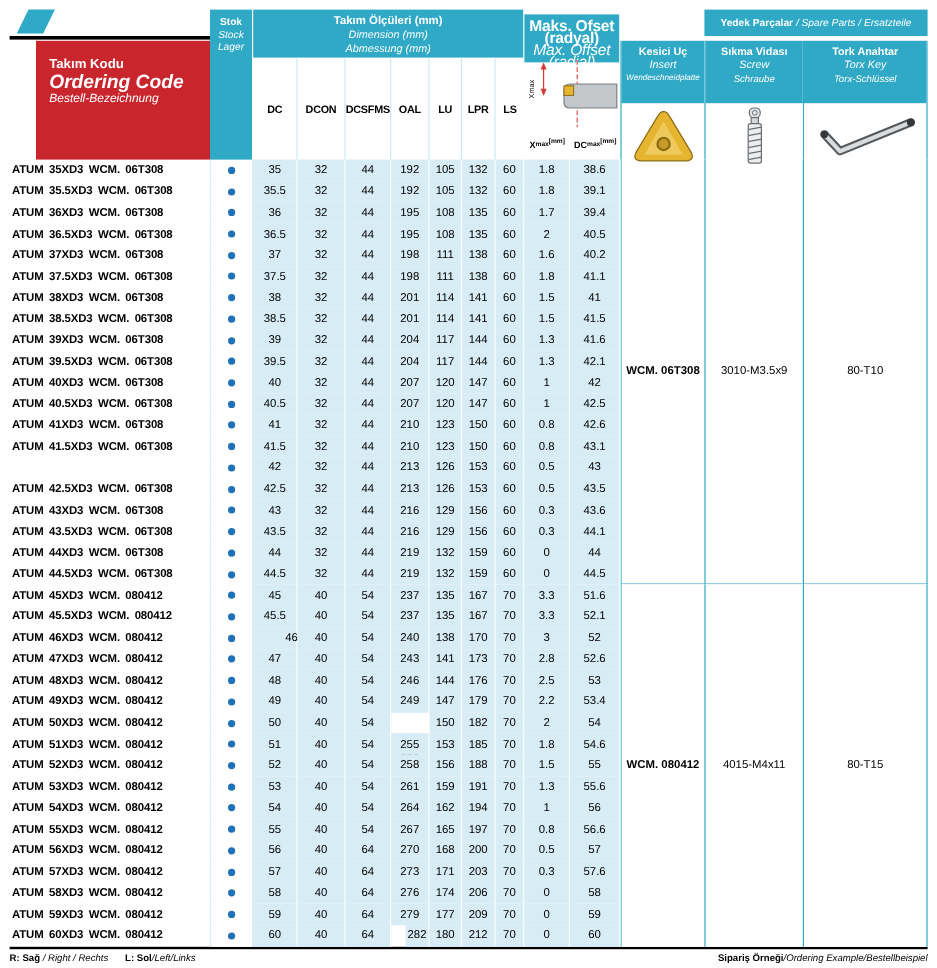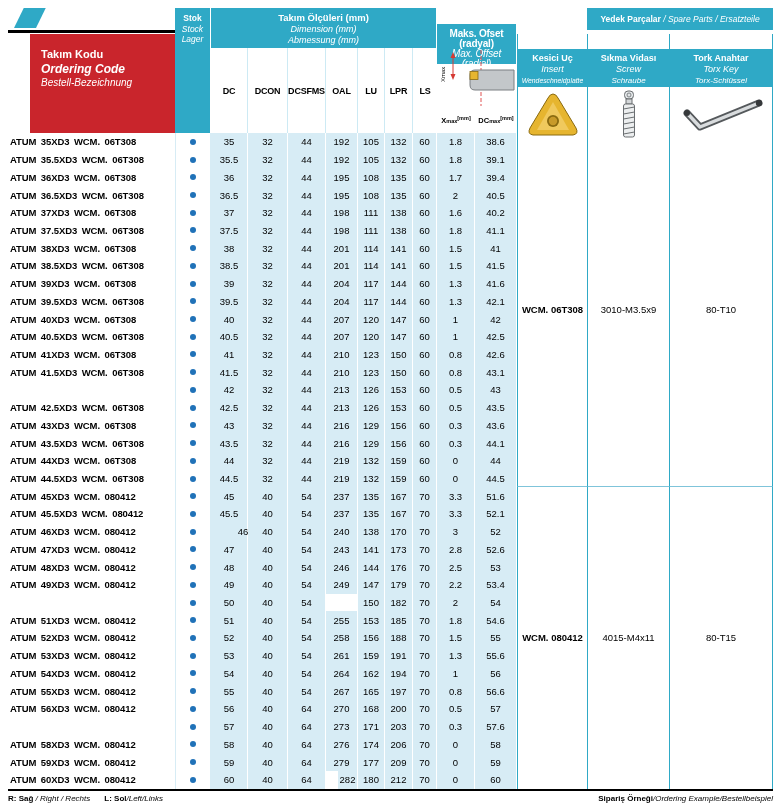--- a/index.html
+++ b/index.html
@@ -8,48 +8,48 @@
   .page { width:781px; height:807px; padding:8px; position:relative; background:#fff; overflow:hidden; }
 
   
   .header { position:relative; height:125px; width:765px; }
   .corner-tab { position:absolute; left:6px; top:0; width:22px; height:20px; background:#2fa9c6;
                 transform:skewX(-26deg); transform-origin:bottom left; }
   .code-topline { position:absolute; left:0; top:22px; width:167px; height:3px; background:#000; }
   .red-box { position:absolute; left:22px; top:26px; width:145px; height:99px; background:#c9252c;
              color:#fff; padding:13px 0 0 11px; }
   .red-box .rb1 { font-size:11px; font-weight:bold; line-height:15px; }
-  .red-box .rb2 { font-size:12px; font-weight:bold; font-style:italic; line-height:14px; }
+  .red-box .rb2 { font-size:16px; font-weight:bold; font-style:italic; line-height:14px; }
   .red-box .rb3 { font-size:10px; font-style:italic; line-height:14px; }
 
   .th { background:#2fa9c6; color:#fff; text-align:center; }
   .th .l1 { font-weight:bold; }
   .th .l2, .th .l3 { font-style:italic; }
 
   .stok-h { position:absolute; left:167px; top:0; width:35px; height:125px; padding-top:5px;
             font-size:8.5px; line-height:10.5px; }
   .dim-h  { position:absolute; left:203px; top:0; width:225px; height:40px; padding-top:4px;
             font-size:9px; line-height:11.5px; }
   .dim-h .l1 { font-size:9.5px; }
-  .off-h  { position:absolute; left:429px; top:16px; width:79px; height:40px; padding-top:5px;
-            font-size:10px; line-height:10px; letter-spacing:-0.2px; }
+  .off-h  { position:absolute; left:429px; top:4px; width:79px; height:40px; padding-top:5px;
+            font-size:13px; line-height:10px; letter-spacing:-0.2px; }
 
   .subrow { position:absolute; left:203px; top:40px; width:226px; height:85px; display:flex; }
   .shc { display:flex; align-items:center; justify-content:center; font-weight:bold; font-size:9px;
          border-right:1px solid #cdeaf4; height:100%; letter-spacing:-0.2px; }
 
   .off-diagram { position:absolute; left:429px; top:40px; width:80px; height:60px; }
   .off-sub { position:absolute; left:429px; top:100px; width:80px; height:25px; display:flex; }
   .osc { display:flex; align-items:center; justify-content:center; font-size:7.5px; font-weight:bold; height:100%; }
   .osc sub { font-size:5.5px; }
   .osc .unit { font-size:5.5px; position:relative; top:-3px; }
 
   .rhc { position:absolute; top:26px; height:99px; border-left:1px solid #2fa9c6; background:#fff; }
   .rhc-torx { border-right:1px solid #2fa9c6; }
-  .rhc .th { height:38px; padding-top:4px; font-size:9px; line-height:11px;margin-top:15px; }
+  .rhc .th { height:52px; padding-top:4px; font-size:9px; line-height:11px; }
   .rhc .th .l3 { font-size:8px; }
   .rhc-insert .th .l3 { font-size:6.8px; }
   .img-area { height:55px; display:flex; align-items:center; justify-content:center; }
 
   .spare-band { position:absolute; left:579px; top:0; width:186px; height:22px; background:#2fa9c6;
                 color:#fff; display:flex; align-items:center; justify-content:center; font-size:8.5px; }
   .spare-band .b { font-weight:bold; }
   .spare-band .i { font-style:italic; white-space:pre; }
 
   
@@ -537,20 +537,21 @@
         </div>
         <div class="c c-num" style="grid-area: 6 / 3;">49</div>
         <div class="c c-num" style="grid-area: 6 / 4;">40</div>
         <div class="c c-num" style="grid-area: 6 / 5;">54</div>
         <div class="c c-num" style="grid-area: 6 / 6;">249</div>
         <div class="c c-num" style="grid-area: 6 / 7;">147</div>
         <div class="c c-num" style="grid-area: 6 / 8;">179</div>
         <div class="c c-num" style="grid-area: 6 / 9;">70</div>
         <div class="c c-num" style="grid-area: 6 / 10;">2.2</div>
         <div class="c c-num" style="grid-area: 6 / 11;">53.4</div>
+        <div class="c c-code" style="grid-area: 7 / 1;">ATUM 50XD3 WCM. 080412</div>
         <div class="c c-dot" style="grid-area: 7 / 2;">
           <span class="dot"></span>
         </div>
         <div class="c c-num" style="grid-area: 7 / 3;">50</div>
         <div class="c c-num" style="grid-area: 7 / 4;">40</div>
         <div class="c c-num" style="grid-area: 7 / 5;">54</div>
         <div class="c c-num" style="grid-area: 7 / 6; margin-top: 39px;">252</div>
         <div class="c c-num" style="grid-area: 7 / 7;">150</div>
         <div class="c c-num" style="grid-area: 7 / 8;">182</div>
         <div class="c c-num" style="grid-area: 7 / 9;">70</div>
@@ -627,20 +628,21 @@
         </div>
         <div class="c c-num" style="grid-area: 13 / 3;">56</div>
         <div class="c c-num" style="grid-area: 13 / 4;">40</div>
         <div class="c c-num" style="grid-area: 13 / 5;">64</div>
         <div class="c c-num" style="grid-area: 13 / 6;">270</div>
         <div class="c c-num" style="grid-area: 13 / 7;">168</div>
         <div class="c c-num" style="grid-area: 13 / 8;">200</div>
         <div class="c c-num" style="grid-area: 13 / 9;">70</div>
         <div class="c c-num" style="grid-area: 13 / 10;">0.5</div>
         <div class="c c-num" style="grid-area: 13 / 11;">57</div>
+        <div class="c c-code" style="grid-area: 14 / 1;">ATUM 57XD3 WCM. 080412</div>
         <div class="c c-dot" style="grid-area: 14 / 2;">
           <span class="dot"></span>
         </div>
         <div class="c c-num" style="grid-area: 14 / 3;">57</div>
         <div class="c c-num" style="grid-area: 14 / 4;">40</div>
         <div class="c c-num" style="grid-area: 14 / 5;">64</div>
         <div class="c c-num" style="grid-area: 14 / 6;">273</div>
         <div class="c c-num" style="grid-area: 14 / 7;">171</div>
         <div class="c c-num" style="grid-area: 14 / 8;">203</div>
         <div class="c c-num" style="grid-area: 14 / 9;">70</div>

